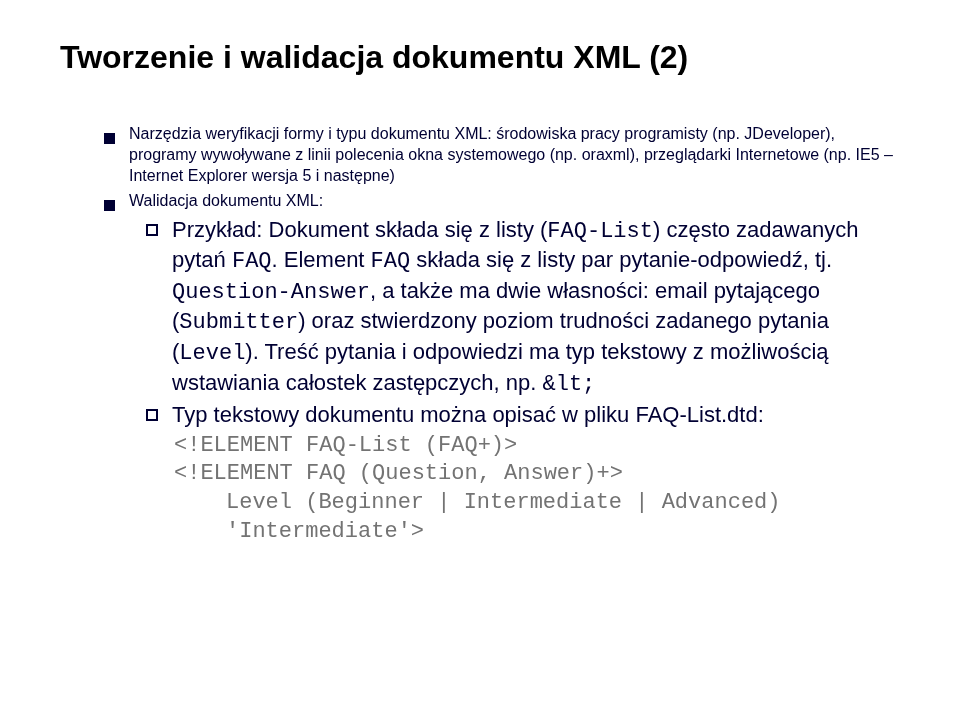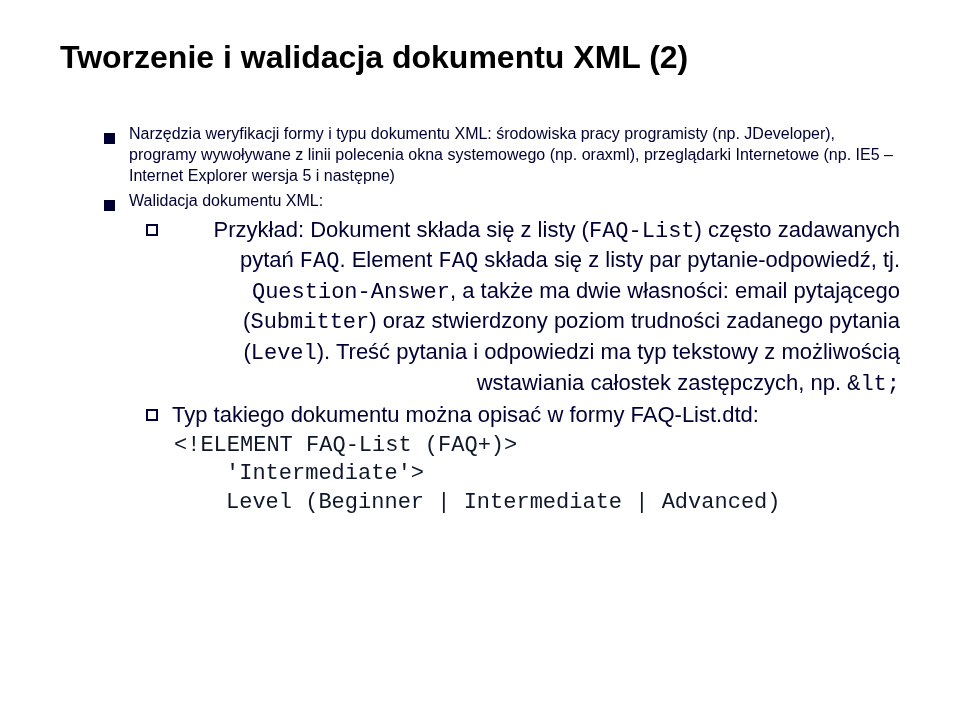--- a/index.html
+++ b/index.html
@@ -39,21 +39,20 @@
     line-height: 1.3;
     color: #000033;
   }
   .sub-indent {
     padding-left: 42px;
   }
   .sub-item {
     display: flex;
     align-items: flex-start;
     margin-bottom: 2px;
-    text-align: right;
   }
   .empty-sq {
     width: 12px;
     height: 12px;
     border: 2px solid #000033;
     flex-shrink: 0;
     margin-top: 8px;
     margin-right: 14px;
   }
   .sub-text {
@@ -64,21 +63,21 @@
   .mono {
     font-family: "Courier New", Courier, monospace;
   }
   .code-indent {
     padding-left: 28px;
   }
   .code-line {
     font-family: "Courier New", Courier, monospace;
     font-size: 22px;
     line-height: 1.3;
-    color: #0f172a;
+    color: #737373;
   }
   .deeper {
     padding-left: 52px;
   }
 </style>
 </head>
 <body>
 
 <div class="title">Tworzenie i walidacja dokumentu XML (2)</div>
 
@@ -98,24 +97,25 @@
 
     <div class="sub-item">
       <div class="empty-sq"></div>
       <div class="sub-text">
         <span>Przykład: Dokument składa się z listy (</span><span class="mono">FAQ-List</span><span>) często zadawanych pytań </span><span class="mono">FAQ</span><span>. Element </span><span class="mono">FAQ</span><span> składa się z listy par pytanie-odpowiedź, tj. </span><span class="mono">Question-Answer</span><span>, a także ma dwie własności: email pytającego (</span><span class="mono">Submitter</span><span>) oraz stwierdzony poziom trudności zadanego pytania (</span><span class="mono">Level</span><span>). Treść pytania i odpowiedzi ma typ tekstowy z możliwością wstawiania całostek zastępczych, np. </span><span class="mono">&amp;lt;</span>
       </div>
     </div>
 
     <div class="sub-item">
       <div class="empty-sq"></div>
-      <div class="sub-text">Typ takiego dokumentu można opisać w formy FAQ-List.dtd:</div>
+      <div class="sub-text">Typ tekstowy dokumentu można opisać w pliku FAQ-List.dtd:</div>
     </div>
 
     <div class="code-indent">
       <div class="code-line">&lt;!ELEMENT FAQ-List (FAQ+)&gt;</div>
+      <div class="code-line">&lt;!ELEMENT FAQ (Question, Answer)+&gt;</div>
+      <div class="code-line deeper">Level (Beginner | Intermediate | Advanced)</div>
       <div class="code-line deeper">'Intermediate'&gt;</div>
-      <div class="code-line deeper">Level (Beginner | Intermediate | Advanced)</div>
     </div>
 
   </div>
 
 </div>
 
 </body></html>

